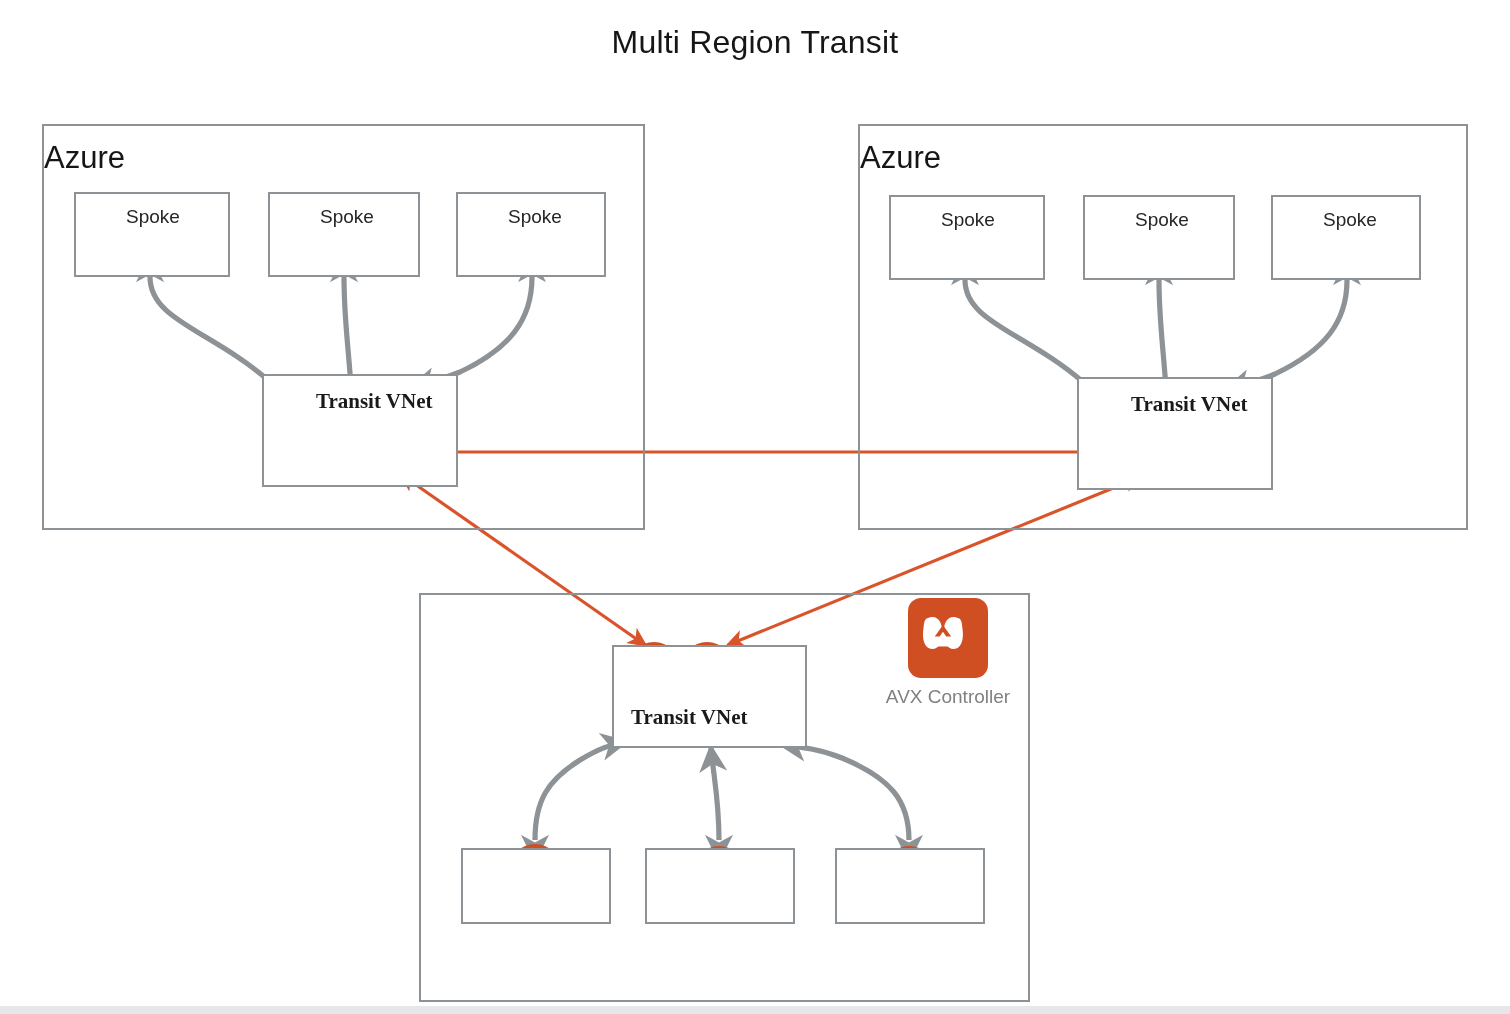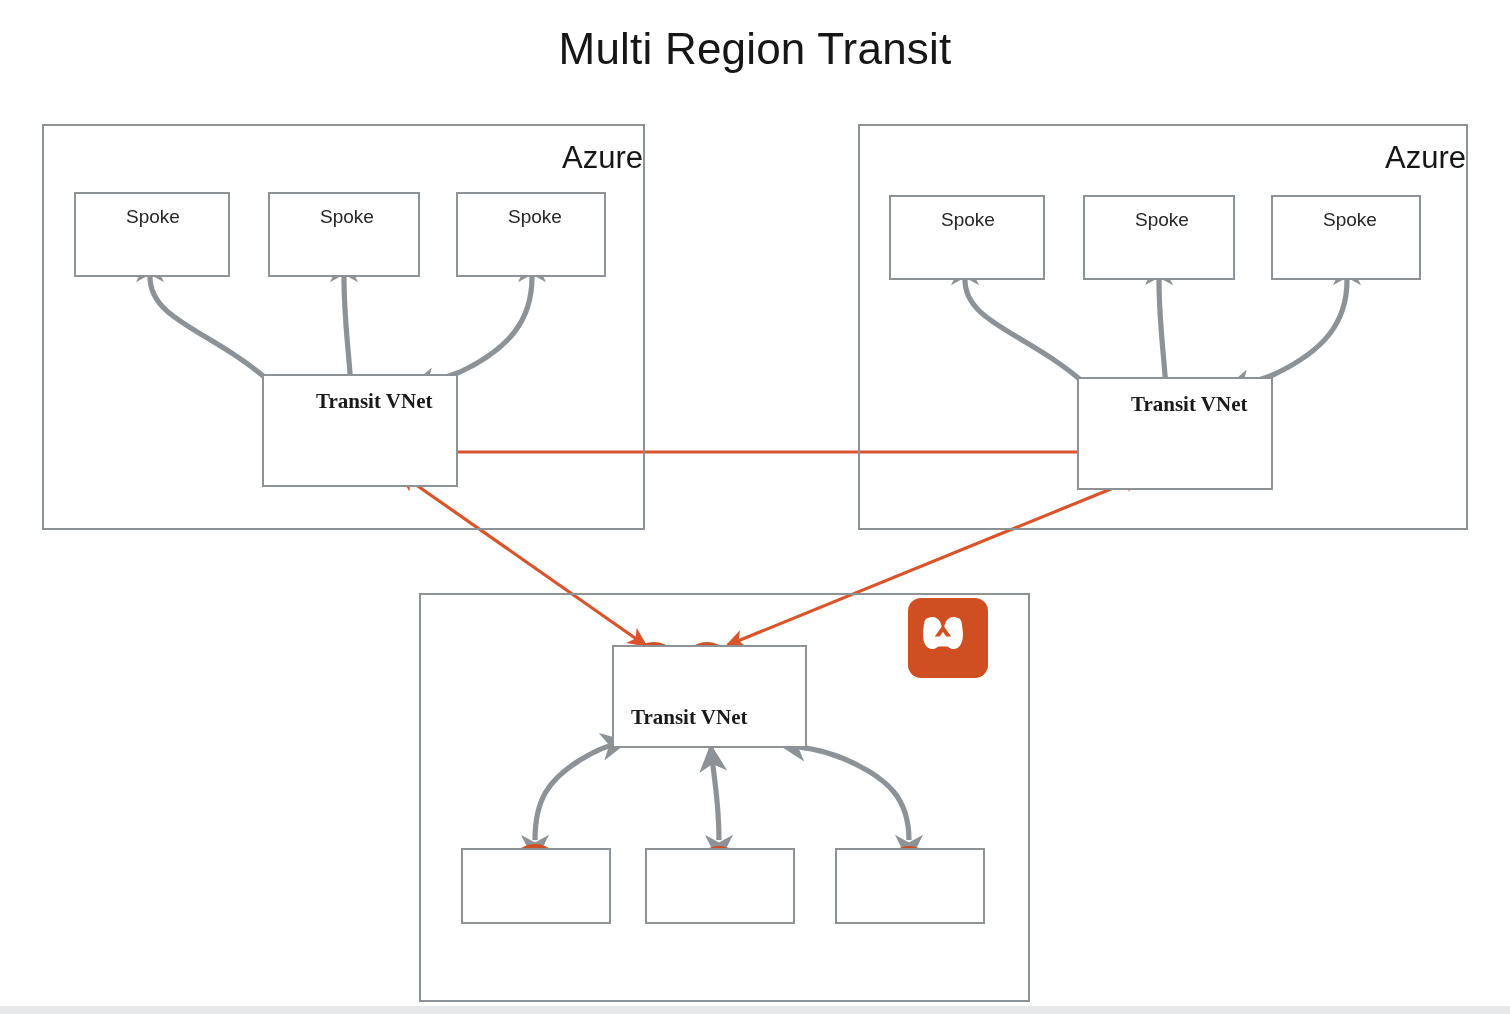--- a/index.html
+++ b/index.html
@@ -7,28 +7,28 @@
   body{
     width:1510px;height:1014px;position:relative;overflow:hidden;
     font-family:"Liberation Sans","DejaVu Sans",sans-serif;
     background:#ffffff;
   }
   #canvas{position:absolute;left:0;top:0;width:1510px;height:1014px;}
   #svg-layer{position:absolute;left:0;top:0;width:1510px;height:1014px;pointer-events:none;}
 
   .title{
     position:absolute;left:0;top:24px;width:1510px;text-align:center;
-    font-size:44px;color:#161616;letter-spacing:.2px;font-weight:400;
+    font-size:32px;color:#161616;letter-spacing:.2px;font-weight:400;
   }
 
   .region{
     position:absolute;border:2.5px solid #8d9296;background:transparent;box-sizing:border-box;
   }
   .region-label{
-    position:absolute;width:100%;text-align:right;top:14px;left:0;
+    position:absolute;width:100%;text-align:left;top:14px;left:0;
     font-size:31px;color:#161616;font-weight:400;
   }
 
   .node{
     position:absolute;border:2.5px solid #8d9296;background:#ffffff;box-sizing:border-box;padding-left:32px;
   }
   .node-label{
     position:absolute;font-size:19px;color:#262626;white-space:nowrap;
   }
   .node-label.bold{font-weight:700;font-size:21px;color:#1a1a1a;font-family:Liberation Serif, serif;}
@@ -207,16 +207,19 @@
     <div class="node-label bold" style="left:52px;top:13px;">Transit VNet</div>
   </div>
 
   <div class="node" style="left:612px;top:645px;width:195px;height:103px;">
     <div class="node-label bold" style="left:17px;top:58px;">Transit VNet</div>
   </div>
   <div class="node" style="left:461px;top:848px;width:150px;height:76px;"></div>
   <div class="node" style="left:645px;top:848px;width:150px;height:76px;"></div>
   <div class="node" style="left:835px;top:848px;width:150px;height:76px;"></div>
 
+  <div class="avx-box" style="left:908px;top:598px;width:80px;height:112px;">
+    <div class="avx-label">AVX Controller</div>
+  </div>
 
   <div class="bottom-strip"></div>
 
 </div>
 
 </body></html>

